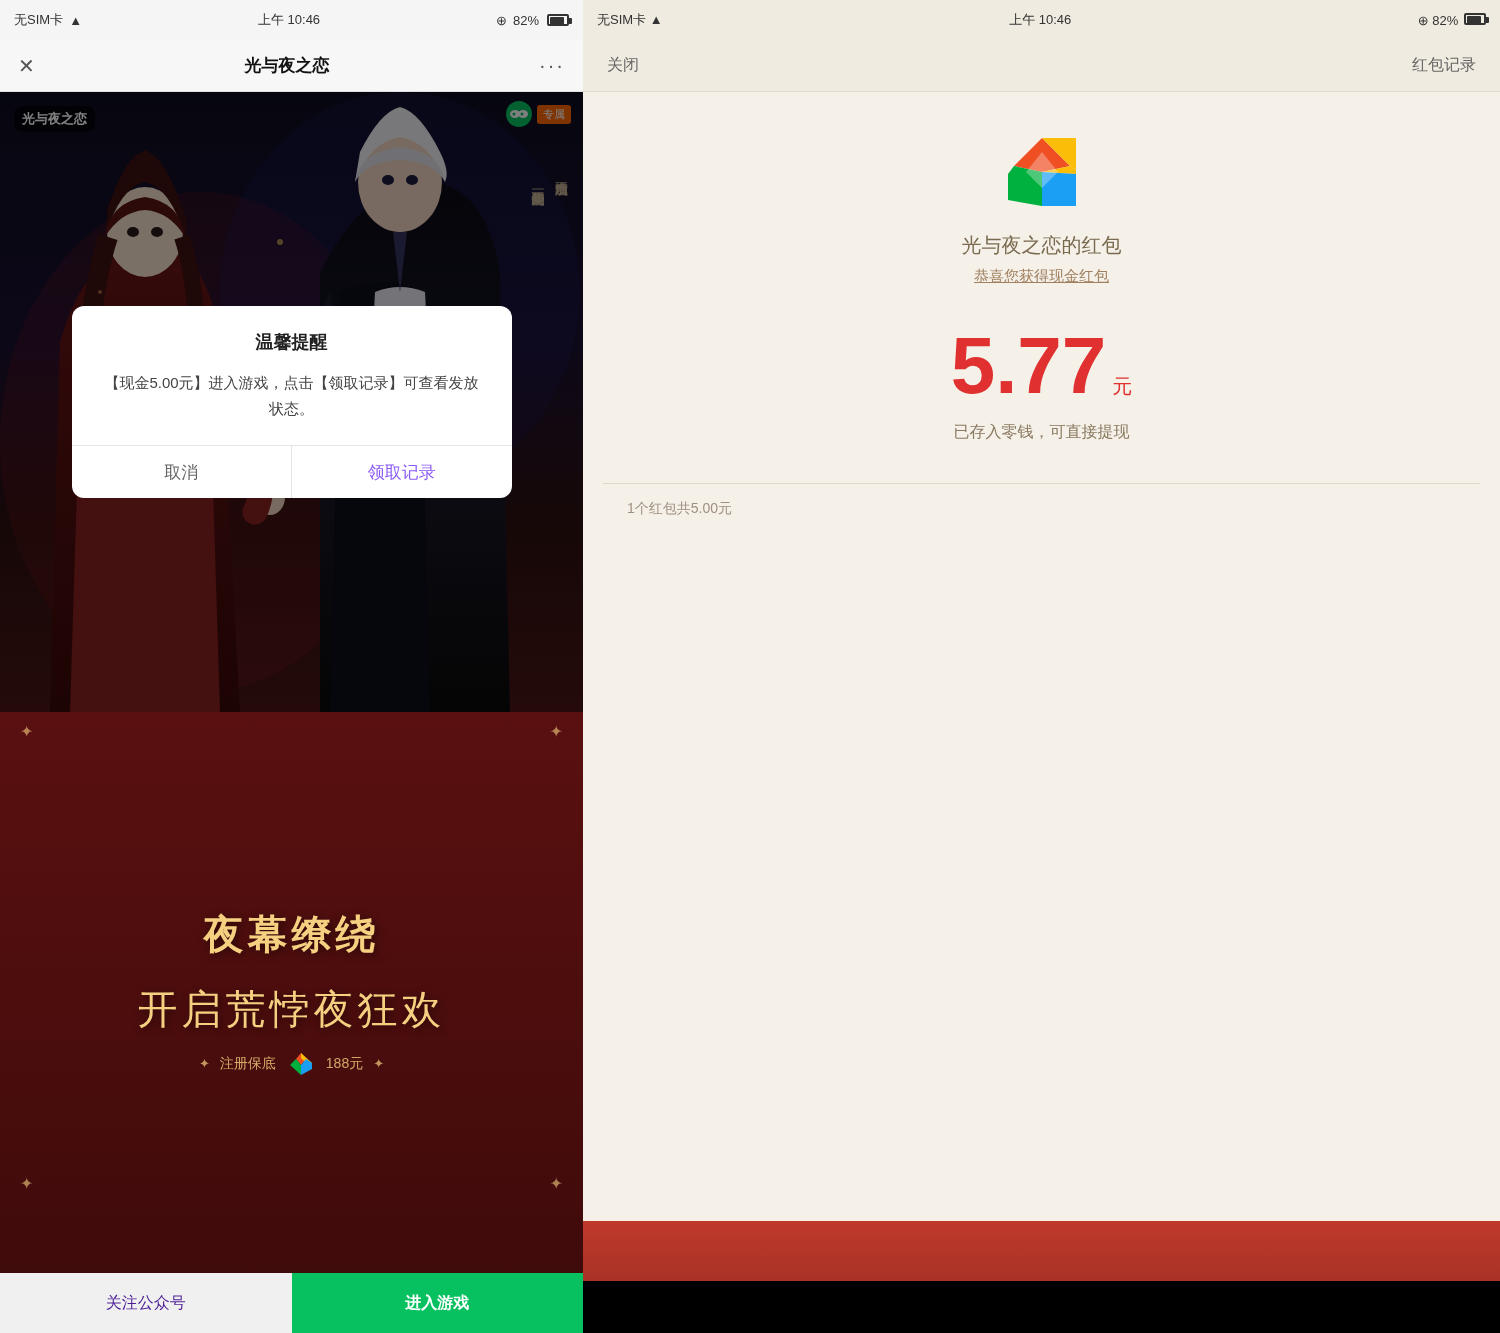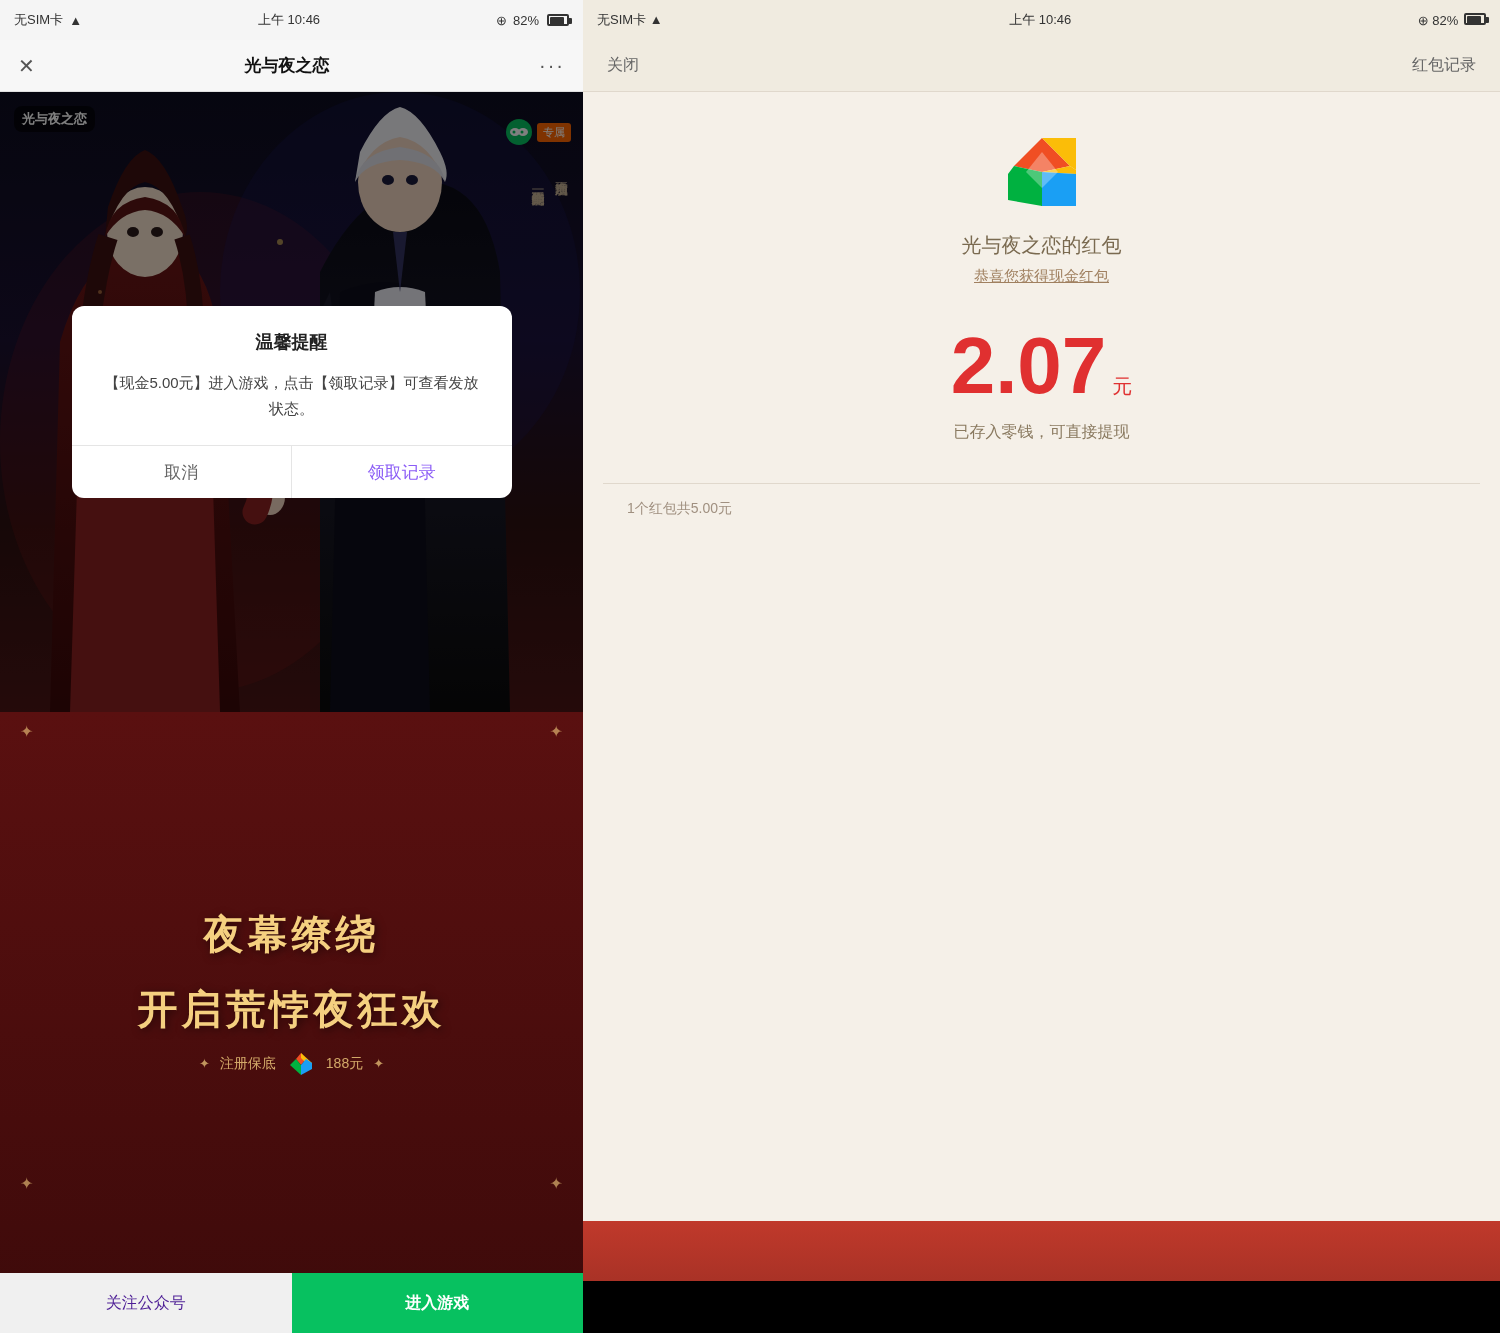--- a/index.html
+++ b/index.html
@@ -98,21 +98,21 @@
       background: rgba(0,0,0,0.6);
       border-radius: 8px;
       padding: 4px 8px;
       color: #fff;
       font-size: 13px;
       font-weight: 700;
     }
 
     .wechat-game-badge {
       position: absolute;
-      top: 26px; right: 12px;
+      top: 8px; right: 12px;
       display: flex;
       align-items: center;
       gap: 4px;
     }
     .wechat-logo-small {
       width: 28px; height: 28px;
     }
     .exclusive-tag {
       background: #ff6600;
       color: #fff;
@@ -207,21 +207,21 @@
     }
     .promo-title-1 {
       font-size: 40px;
       font-weight: 900;
       color: #f5d080;
       text-shadow: 2px 2px 8px rgba(0,0,0,0.5);
       letter-spacing: 4px;
     }
     .promo-title-2 {
       font-size: 40px;
-      font-weight: 700;
+      font-weight: 400;
       color: #f5d080;
       text-shadow: 2px 2px 8px rgba(0,0,0,0.5);
       letter-spacing: 4px;
       margin-top: 20px;
     }
     .promo-stars {
       display: flex;
       align-items: center;
       gap: 10px;
       margin-top: 12px;
@@ -588,21 +588,21 @@
 
       <polygon points="40,40 74,42 74,74 40,74" fill="#1a9ff4"></polygon>
 
       <polygon points="40,20 56,40 40,56 24,40" fill="white" opacity="0.3"></polygon>
     </svg>
 
     <div class="red-packet-title">光与夜之恋的红包</div>
     <div class="red-packet-subtitle">恭喜您获得现金红包</div>
 
     <div class="red-packet-amount">
-      <span>2.07</span>
+      <span>5.77</span>
       <span class="amount-unit">元</span>
     </div>
 
     <div class="red-packet-note">已存入零钱，可直接提现</div>
 
     <div class="divider-line"></div>
     <div class="red-packet-count">1个红包共5.00元</div>
   </div>
 
   <div class="spacer"></div>

